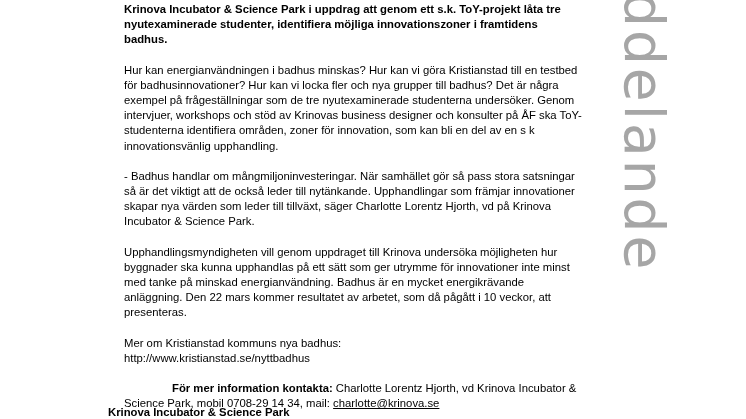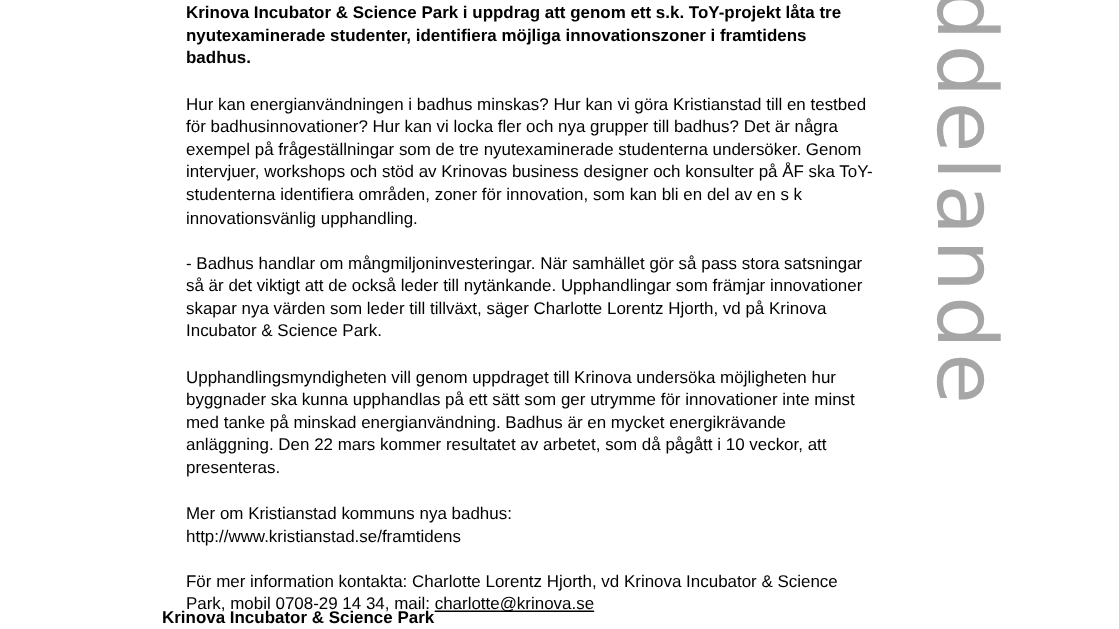--- a/index.html
+++ b/index.html
@@ -38,21 +38,22 @@
   }
   .link-block .url {
     display: block;
     color: #000000;
     text-decoration: none;
   }
   .contact {
     margin: 0 0 15px 0;
   }
   .contact .label {
-    font-weight: normal;
+    font-weight: bold;
+    margin-left: 48px;
   }
   .contact .email {
     color: #000000;
     text-decoration: underline;
   }
   .footer-line {
     position: absolute;
     left: 108px;
     top: 406px;
     width: 460px;
@@ -84,21 +85,21 @@
     <p class="headline">Krinova Incubator &amp; Science Park i uppdrag att genom ett s.k. ToY-projekt låta tre nyutexaminerade studenter, identifiera möjliga innovationszoner i framtidens badhus.</p>
 
     <p class="para">Hur kan energianvändningen i badhus minskas? Hur kan vi göra Kristianstad till en testbed för badhusinnovationer? Hur kan vi locka fler och nya grupper till badhus? Det är några exempel på frågeställningar som de tre nyutexaminerade studenterna undersöker. Genom intervjuer, workshops och stöd av Krinovas business designer och konsulter på ÅF ska ToY-studenterna identifiera områden, zoner för innovation, som kan bli en del av en s k innovationsvänlig upphandling.</p>
 
     <p class="para">- Badhus handlar om mångmiljoninvesteringar. När samhället gör så pass stora satsningar så är det viktigt att de också leder till nytänkande. Upphandlingar som främjar innovationer skapar nya värden som leder till tillväxt, säger Charlotte Lorentz Hjorth, vd på Krinova Incubator &amp; Science Park.</p>
 
     <p class="para">Upphandlingsmyndigheten vill genom uppdraget till Krinova undersöka möjligheten hur byggnader ska kunna upphandlas på ett sätt som ger utrymme för innovationer inte minst med tanke på minskad energianvändning. Badhus är en mycket energikrävande anläggning. Den 22 mars kommer resultatet av arbetet, som då pågått i 10 veckor, att presenteras.</p>
 
     <div class="link-block">
       <span>Mer om Kristianstad kommuns nya badhus:</span>
-      <span class="url">http://www.kristianstad.se/framtidens</span>
+      <span class="url">http://www.kristianstad.se/nyttbadhus</span>
     </div>
 
     <p class="contact">
       <span class="label">För mer information kontakta:</span><span> Charlotte Lorentz Hjorth, vd Krinova Incubator &amp; Science Park, mobil 0708-29 14 34, mail: </span><a href="#" class="email">charlotte@krinova.se</a>
     </p>
 
   </div>
 
   <div class="footer-line">Krinova Incubator &amp; Science Park</div>
 

